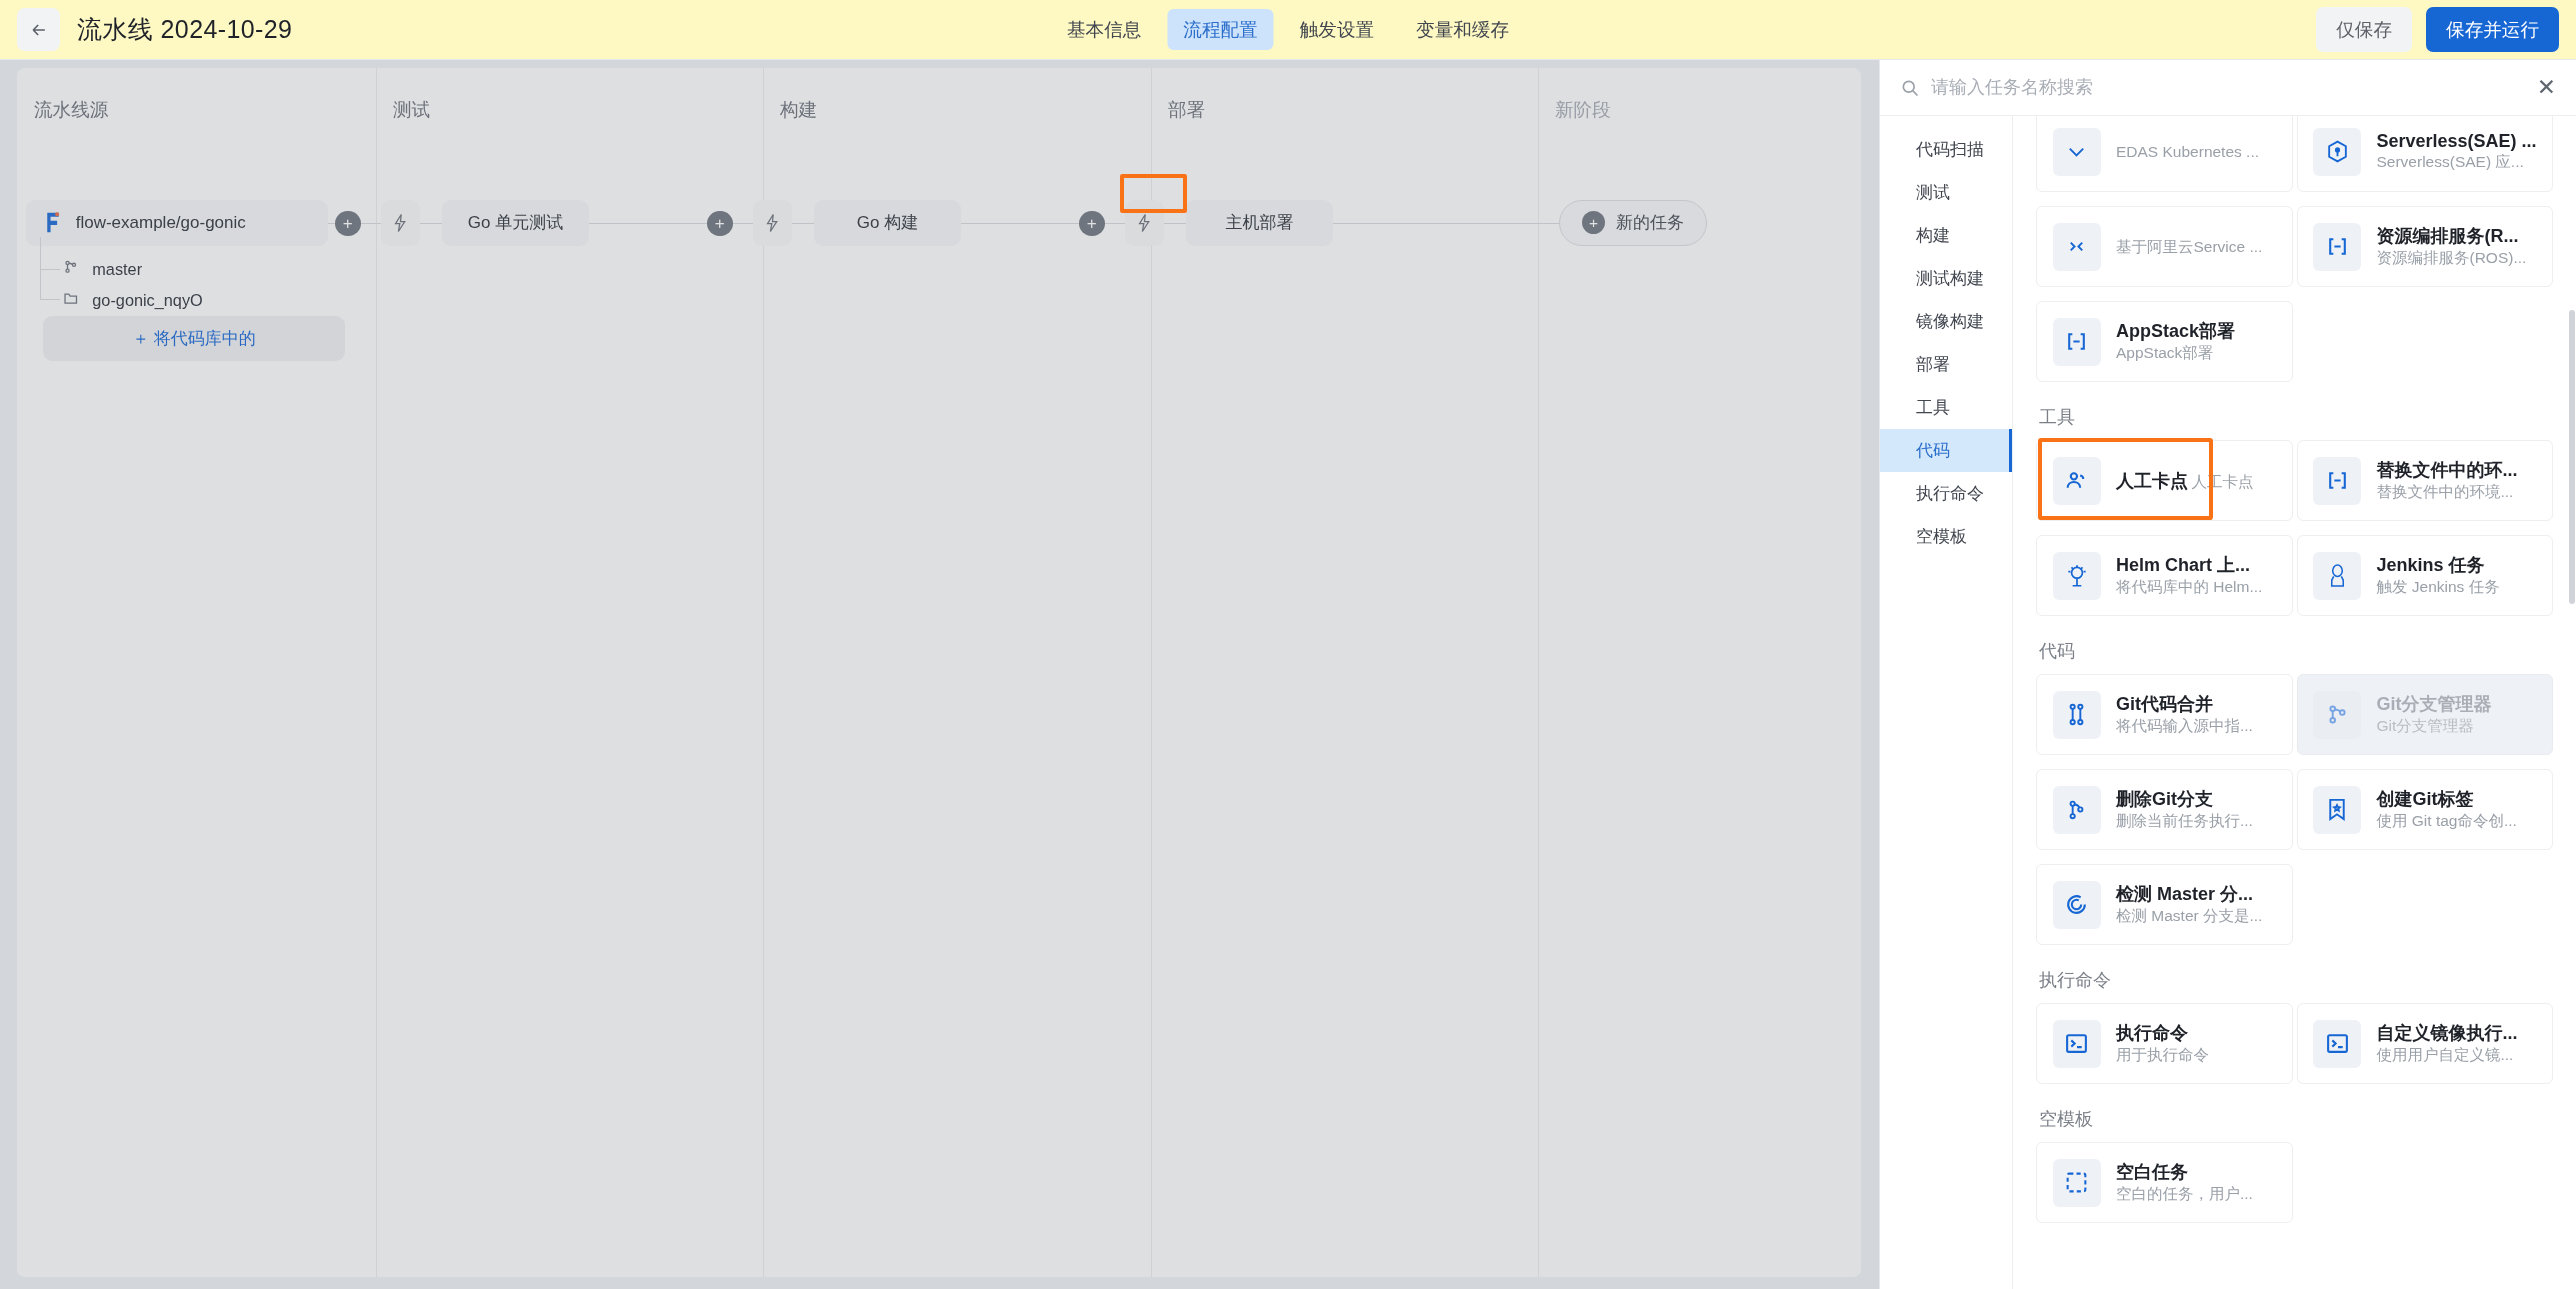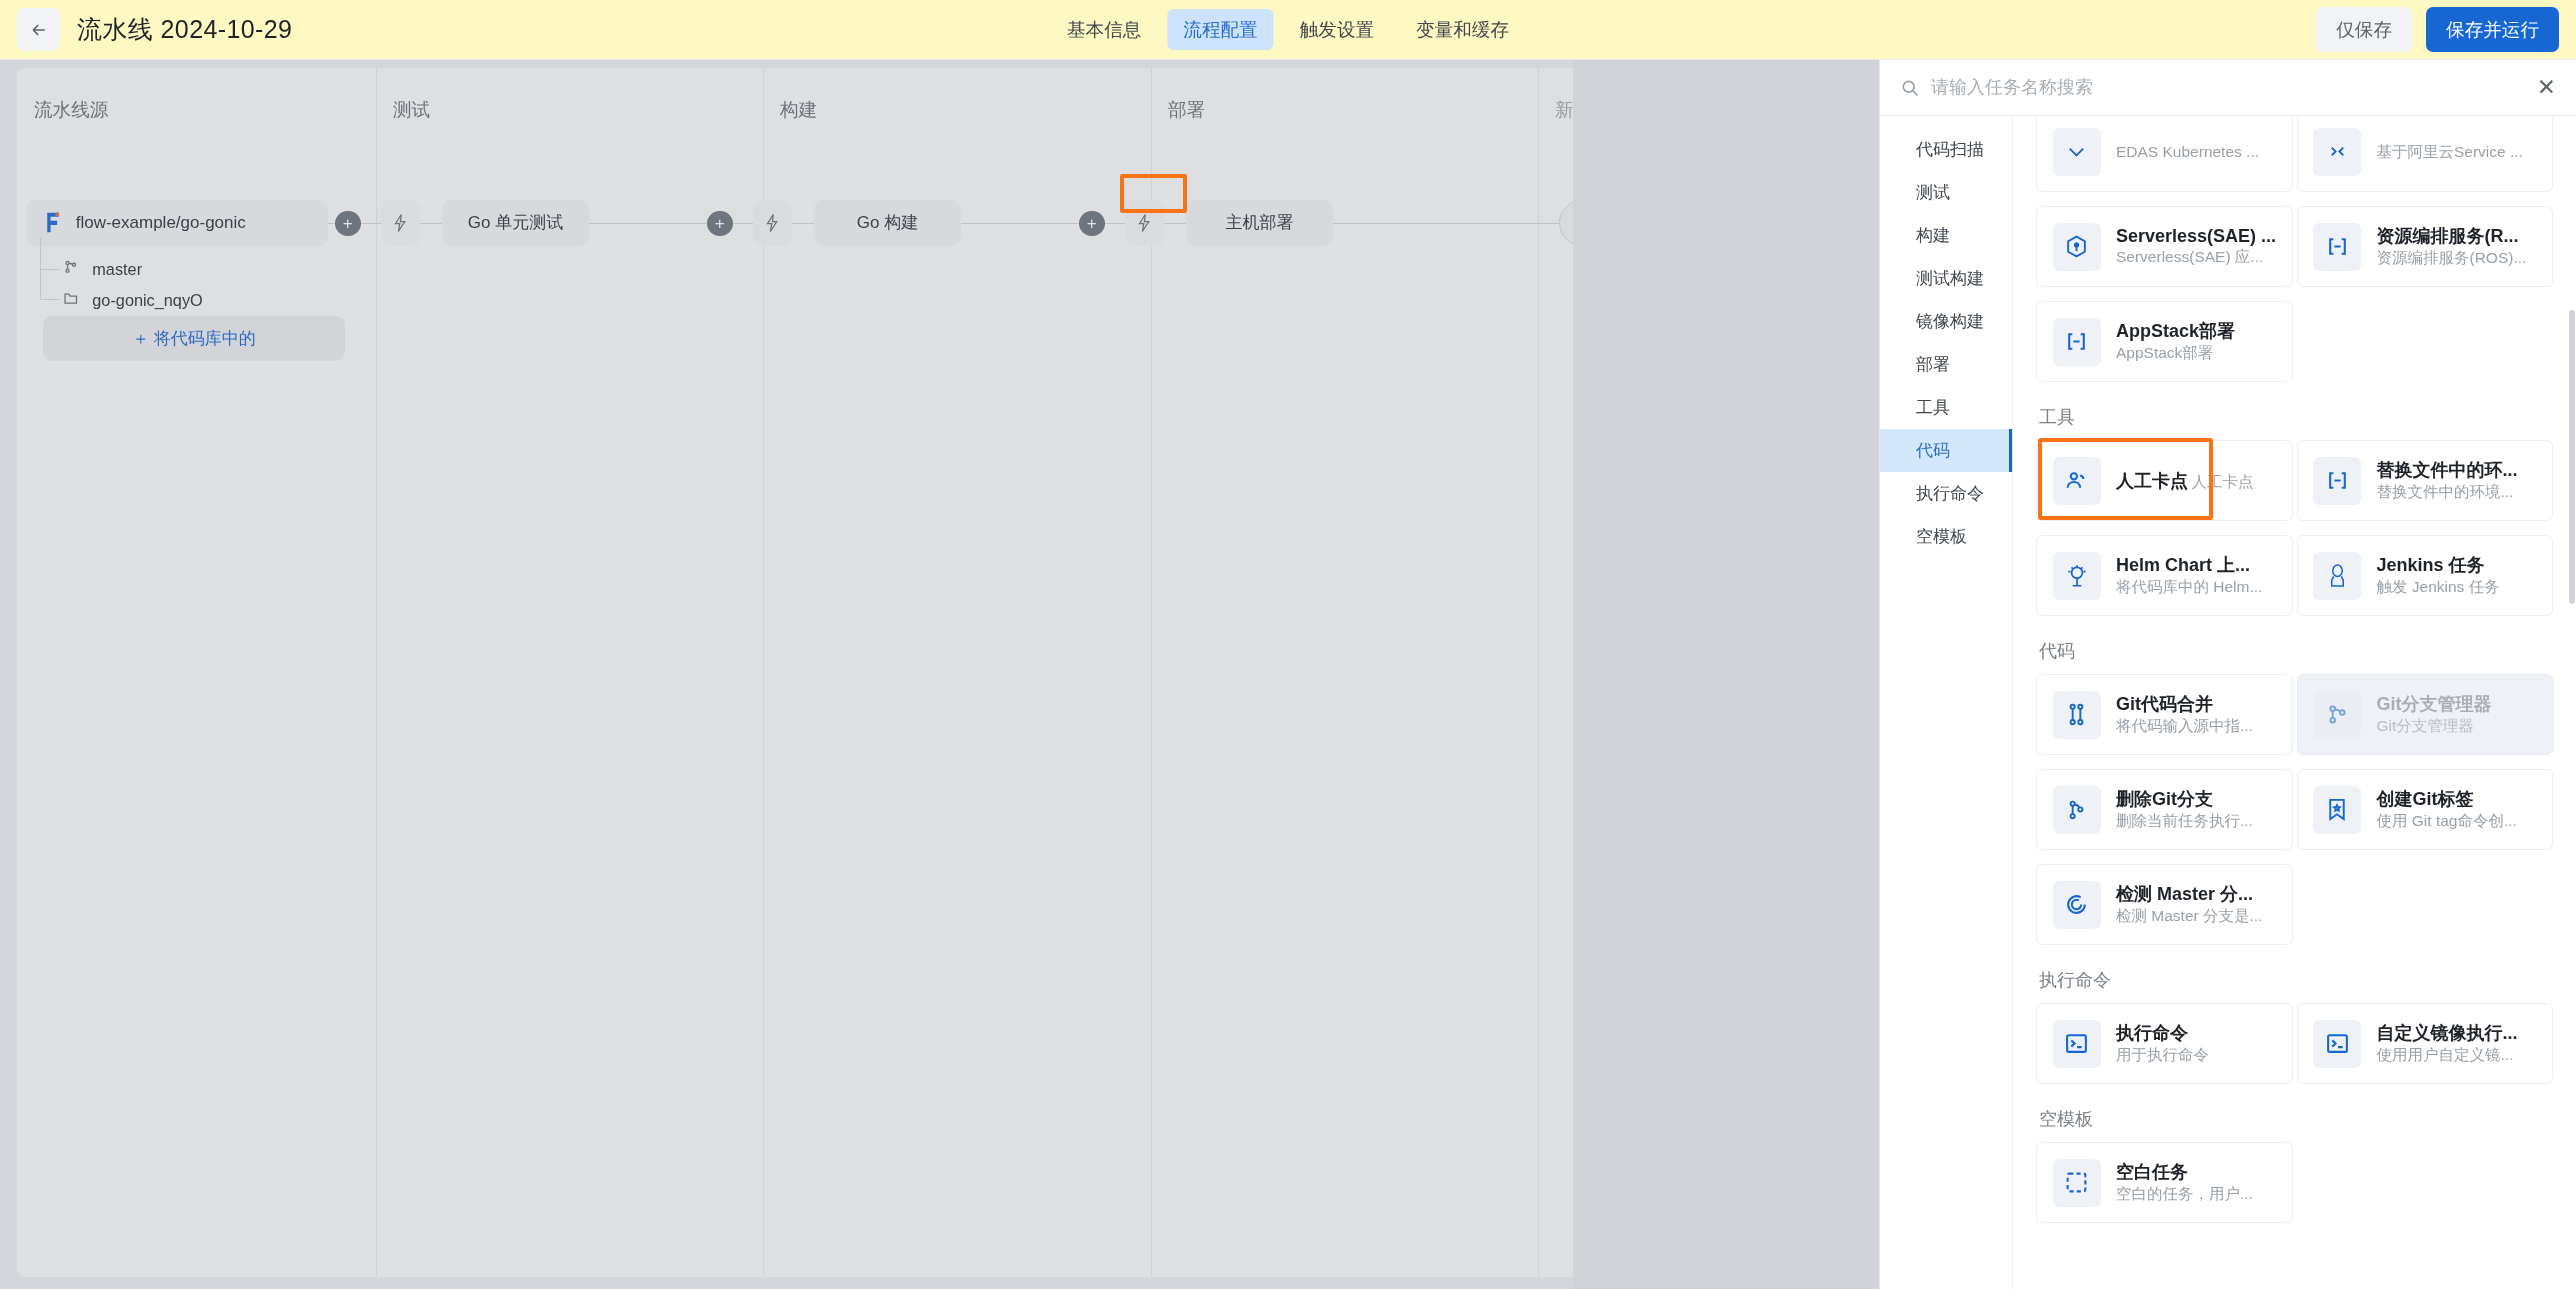--- a/index.html
+++ b/index.html
@@ -42,21 +42,21 @@
   .btn {
     font-size: 18.6px; padding: 9.3px 20px; border-radius: 7px;
     cursor: pointer; white-space: nowrap; border: none;
     font-family: inherit;
   }
   .btn-ghost { background: #f2f3f5; color: #5d6168; }
   .btn-primary { background: #1666d4; color: #ffffff; }
 
   
   .canvas-wrap {
-    position: absolute; left: 0; top: 60px; width: 1573px; height: 1229px;
+    position: absolute; left: 0; top: 60px; width: 1879px; height: 1229px;
     background: #eef0f3; overflow: hidden;
   }
   .canvas {
     position: absolute; left: 17px; top: 7.7px; width: 1844px; height: 1209px;
     background: #fbfbfc;
     border-radius: 7.7px;
   }
   .stage-cols { position: absolute; inset: 0; }
   .stage-col {
     position: absolute; top: 0; bottom: 0;
@@ -368,41 +368,41 @@
                   <path d="M5 9l7 7 7-7"></path>
                 </svg>
             </span>
             <span class="card-text">
               <span class="card-title"></span>
               <span class="card-desc">EDAS Kubernetes ...</span>
             </span>
           </div>
           <div class="card">
             <span class="card-icon">
-              <svg width="23" height="23" viewBox="0 0 24 24" fill="none" stroke="#1666d4" stroke-width="2">
-                  <path d="M6 8l4 4-4 4M18 8l-4 4 4 4"></path>
-                </svg>
-            </span>
-            <span class="card-text">
-              <span class="card-title"></span>
-              <span class="card-desc">基于阿里云Service ...</span>
-            </span>
-          </div>
-
-          <div class="card">
-            <span class="card-icon">
               <svg width="25" height="25" viewBox="0 0 24 24" fill="none" stroke="#1666d4" stroke-width="1.8">
                 <path d="M12 2.5 20 7v10l-8 4.5L4 17V7z"></path>
                   <circle cx="12" cy="10.5" r="1.6" fill="#1666d4"></circle>
                   <path d="M12 12.5v4"></path>
               </svg>
             </span>
             <span class="card-text">
               <span class="card-title">Serverless(SAE) ...</span>
               <span class="card-desc">Serverless(SAE) 应...</span>
+            </span>
+          </div>
+
+          <div class="card">
+            <span class="card-icon">
+              <svg width="23" height="23" viewBox="0 0 24 24" fill="none" stroke="#1666d4" stroke-width="2">
+                  <path d="M6 8l4 4-4 4M18 8l-4 4 4 4"></path>
+                </svg>
+            </span>
+            <span class="card-text">
+              <span class="card-title"></span>
+              <span class="card-desc">基于阿里云Service ...</span>
             </span>
           </div>
           <div class="card">
             <span class="card-icon">
               <svg width="25" height="25" viewBox="0 0 24 24" fill="none" stroke="#1666d4" stroke-width="2">
                 <path d="M8 5H5v14h3M16 5h3v14h-3M9 12h6"></path>
               </svg>
             </span>
             <span class="card-text">
               <span class="card-title">资源编排服务(R...</span>

